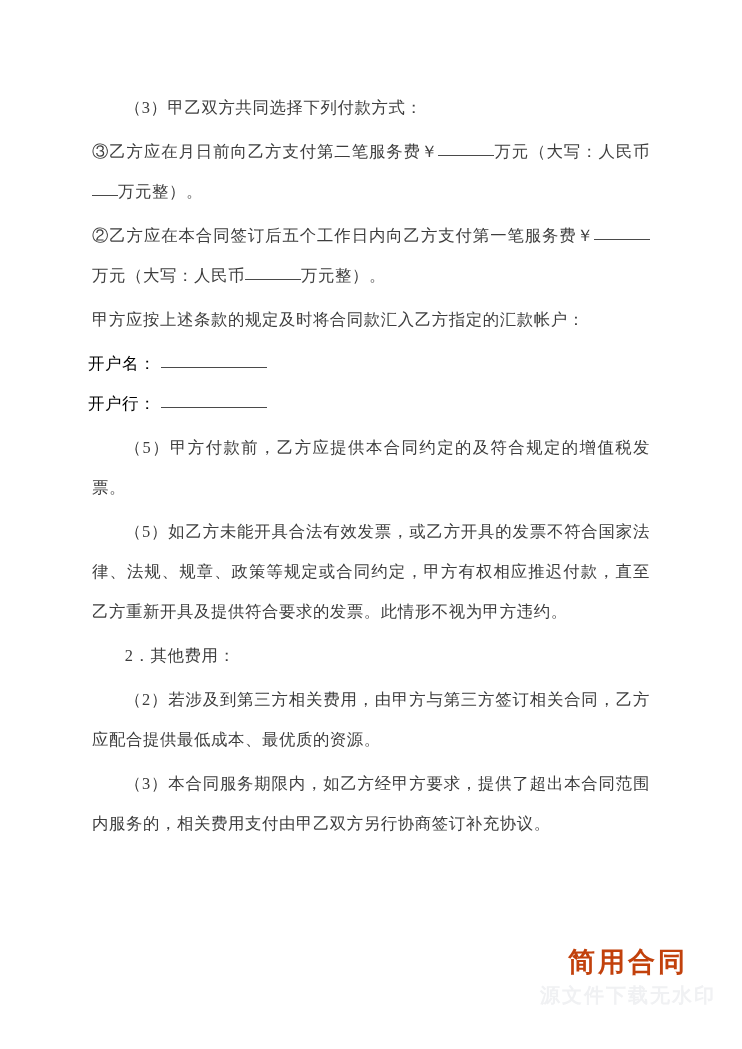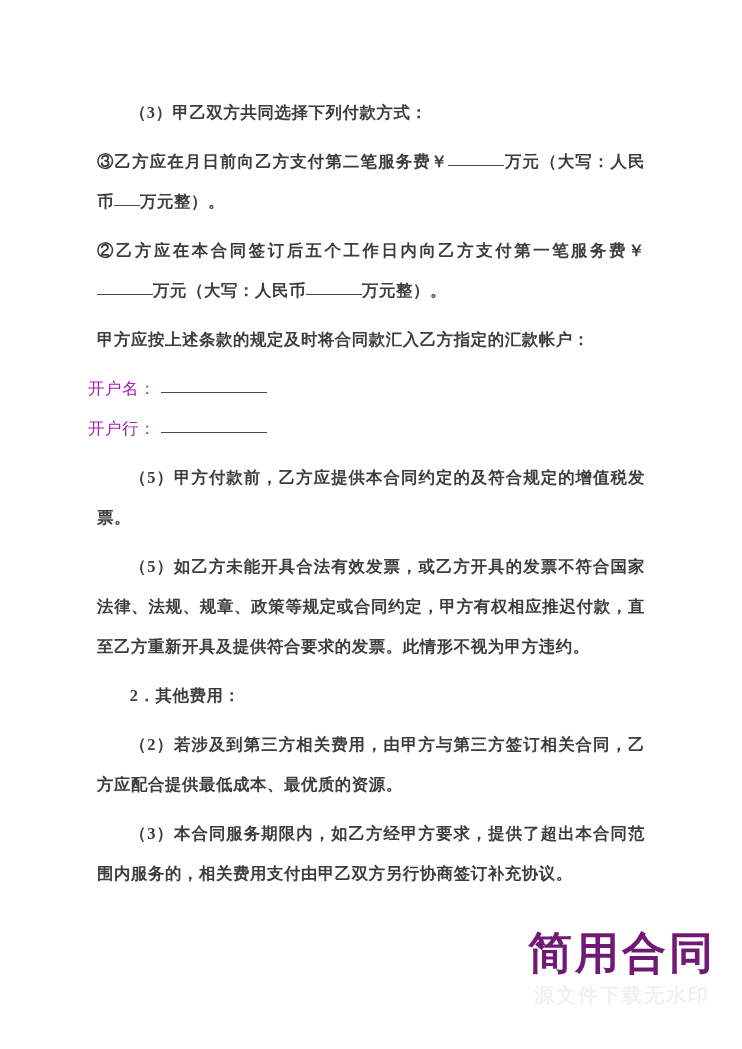--- a/index.html
+++ b/index.html
@@ -25,41 +25,41 @@
     width: 566px;
   }
   .para {
     color: #3d3d3d;
     font-size: 16.4px;
     line-height: 40px;
     letter-spacing: 0.6px;
     text-align: justify;
     text-justify: inter-ideograph;
     white-space: normal;
-    margin: 9px;
-    font-weight: 700;
+    margin: 4px;
+    font-weight: 400;
   }
   .para.indent {
     text-indent: 2em;
   }
   .para.noindent {
     text-indent: 0;
   }
   .blank {
     display: inline-block;
     border-bottom: 1.4px solid #4a4a4a;
     vertical-align: baseline;
     position: relative;
     top: -1px;
   }
   .blank.w-short { width: 26px; }
   .blank.w-mid { width: 56px; }
   .blank.w-acct { width: 106px; }
   .field-line {
-    color: #a21caf;
+    color: #000000;
     font-size: 16.4px;
     line-height: 40px;
     letter-spacing: 0.6px;
     text-indent: 0;
     margin: 0;
     white-space: nowrap;
   }
   .field-line .blank {
     margin-left: 5px;
   }
@@ -68,25 +68,25 @@
   .watermark {
     position: absolute;
     right: 26px;
     bottom: 44px;
     text-align: center;
     user-select: none;
     pointer-events: none;
     line-height: 1;
   }
   .watermark-main {
-    font-family: Liberation Serif, serif;
+    font-family: Liberation Sans, sans-serif;
     font-weight: 700;
-    font-size: 44px;
+    font-size: 27px;
     letter-spacing: 3px;
-    color: #701a75;
+    color: #c2410c;
     display: block;
   }
   .watermark-sub {
     font-family: "DejaVu Sans", "Liberation Sans", sans-serif;
     font-weight: 700;
     font-size: 20px;
     letter-spacing: 2px;
     color: #f0f1f3;
     display: block;
     margin-top: 9px;

